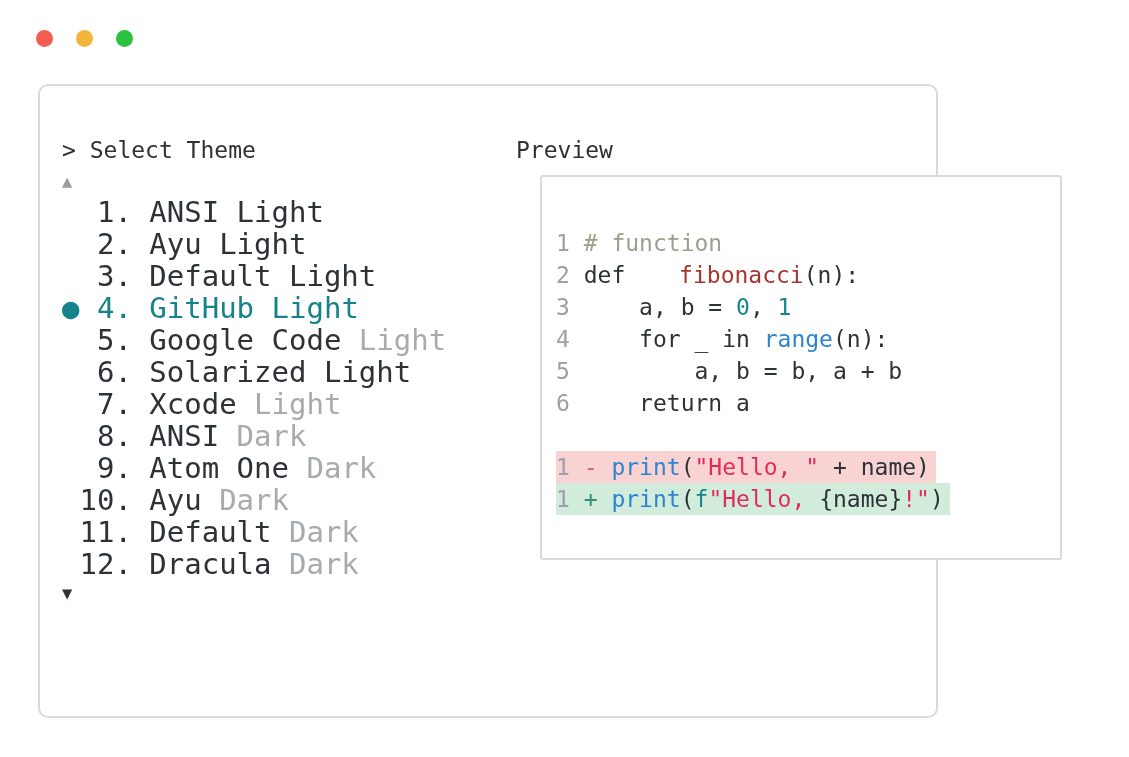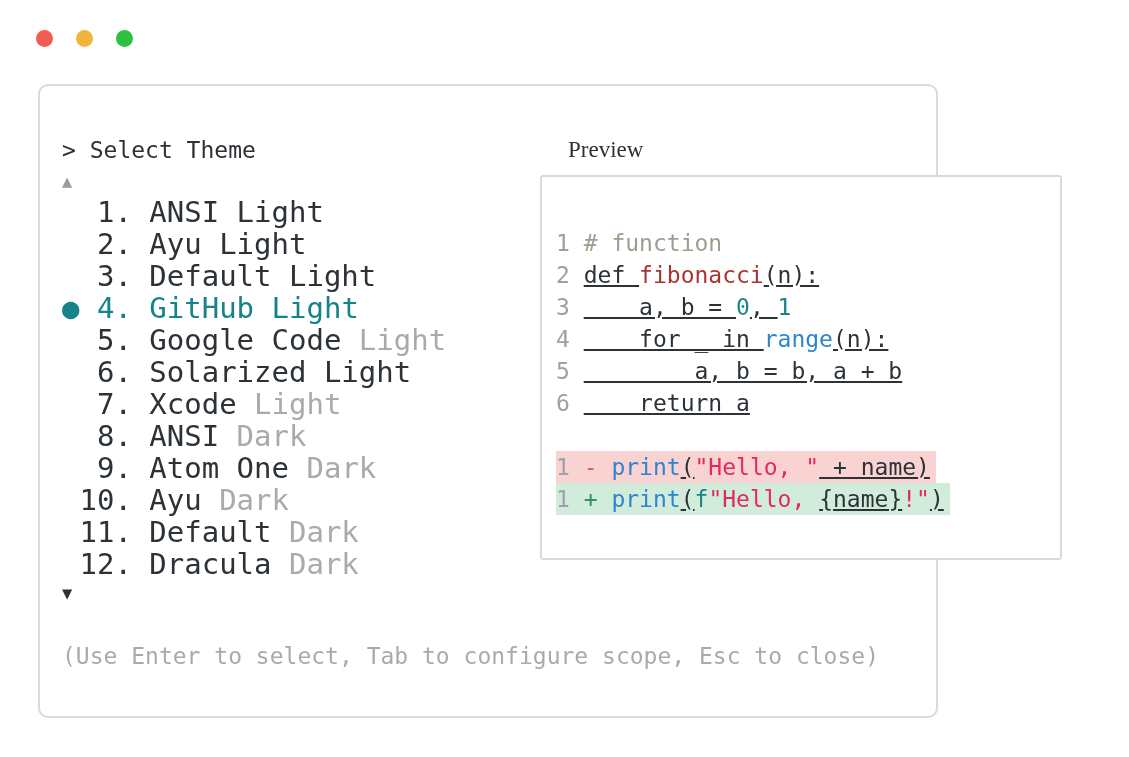--- a/index.html
+++ b/index.html
@@ -17,21 +17,21 @@
   .panel{
     position:absolute;left:38px;top:84px;width:900px;height:634px;
     box-sizing:border-box;border:2px solid var(--border);border-radius:10px;
     background:#ffffff;
   }
   .title,.preview-label{
     position:absolute;top:50px;font-size:23px;line-height:28px;
     color:var(--text_dark);white-space:pre;
   }
   .title{left:22px;}
-  .preview-label{left:528px;font-family:Liberation Serif, serif;}
+  .preview-label{left:476px;}
 
   .arrow{position:absolute;left:22px;font-size:17px;line-height:28px;}
   .arrow.up{top:81px;color:var(--arrow_muted);}
   .arrow.down{top:493px;color:var(--text_dark);}
 
   .list{position:absolute;left:22px;top:110px;font-size:29px;white-space:pre;}
   .row{height:32px;line-height:32px;}
   .mark{color:var(--accent_teal);}
   .num,.nm,.vr{color:var(--text_dark);}
   .vr.muted{color:var(--text_muted);}
@@ -44,23 +44,23 @@
 
   .preview-box{
     position:absolute;left:500px;top:89px;width:522px;height:385px;
     box-sizing:border-box;border:2px solid var(--border);border-radius:3px;
     background:#ffffff;
     padding-left:43px;
   }
   .code{position:absolute;left:14px;top:50px;font-size:23px;white-space:pre;}
   .cl{height:32px;line-height:32px;}
   .ln{color:var(--line_number);}
-  .t-k{color:var(--text_dark);text-decoration:underline;}
+  .t-k{color:var(--text_dark);}
   .t-c{color:var(--comment);}
-  .t-f{color:var(--function_red);}
+  .t-f{color:var(--function_red);margin-left:40px;}
   .t-b{color:var(--builtin_blue);text-align:right;}
   .t-n{color:var(--number_teal);}
   .t-s{color:var(--string_red);}
   .chip{display:inline-block;height:32px;padding-right:6px;}
   .chip.del{background:var(--diff_del_bg);}
   .chip.add{background:var(--diff_add_bg);}
   .sgn-del{color:var(--diff_del_sign);}
   .sgn-add{color:var(--diff_add_sign);}
 </style>
 </head>
@@ -70,19 +70,18 @@
   <span class="dot red"></span>
   <span class="dot yellow"></span>
   <span class="dot green"></span>
 </div>
 
 <div class="panel">
   <div class="title">&gt; Select Theme</div>
   <div class="arrow up">▲</div>
   <div class="list"><div class="row"><span class="mark"> </span><span class="num"> 1. </span><span class="nm">ANSI</span><span class="vr"> Light</span></div><div class="row"><span class="mark"> </span><span class="num"> 2. </span><span class="nm">Ayu</span><span class="vr"> Light</span></div><div class="row"><span class="mark"> </span><span class="num"> 3. </span><span class="nm">Default</span><span class="vr"> Light</span></div><div class="row sel"><span class="mark">●</span><span class="num"> 4. </span><span class="nm">GitHub</span><span class="vr"> Light</span></div><div class="row"><span class="mark"> </span><span class="num"> 5. </span><span class="nm">Google Code</span><span class="vr muted"> Light</span></div><div class="row"><span class="mark"> </span><span class="num"> 6. </span><span class="nm">Solarized</span><span class="vr"> Light</span></div><div class="row"><span class="mark"> </span><span class="num"> 7. </span><span class="nm">Xcode</span><span class="vr muted"> Light</span></div><div class="row"><span class="mark"> </span><span class="num"> 8. </span><span class="nm">ANSI</span><span class="vr muted"> Dark</span></div><div class="row"><span class="mark"> </span><span class="num"> 9. </span><span class="nm">Atom One</span><span class="vr muted"> Dark</span></div><div class="row"><span class="mark"> </span><span class="num">10. </span><span class="nm">Ayu</span><span class="vr muted"> Dark</span></div><div class="row"><span class="mark"> </span><span class="num">11. </span><span class="nm">Default</span><span class="vr muted"> Dark</span></div><div class="row"><span class="mark"> </span><span class="num">12. </span><span class="nm">Dracula</span><span class="vr muted"> Dark</span></div></div>
   <div class="arrow down">▼</div>
-  <div class="hint">(Use Enter to select, Tab to configure scope, Esc to close)</div>
 
   <div class="preview-label">Preview</div>
   <div class="preview-box">
     <div class="code"><div class="cl"><span class="ln">1 </span><span class="t-c"># function</span></div><div class="cl"><span class="ln">2 </span><span class="t-k">def </span><span class="t-f">fibonacci</span><span class="t-k">(n):</span></div><div class="cl"><span class="ln">3 </span><span class="t-k">    a, b = </span><span class="t-n">0</span><span class="t-k">, </span><span class="t-n">1</span></div><div class="cl"><span class="ln">4 </span><span class="t-k">    for _ in </span><span class="t-b">range</span><span class="t-k">(n):</span></div><div class="cl"><span class="ln">5 </span><span class="t-k">        a, b = b, a + b</span></div><div class="cl"><span class="ln">6 </span><span class="t-k">    return a</span></div><div class="cl"></div><div class="cl"><span class="chip del"><span class="ln">1 </span><span class="sgn-del">- </span><span class="t-b">print</span><span class="t-k">(</span><span class="t-s">"Hello, "</span><span class="t-k"> + name)</span></span></div><div class="cl"><span class="chip add"><span class="ln">1 </span><span class="sgn-add">+ </span><span class="t-b">print</span><span class="t-k">(</span><span class="t-n">f</span><span class="t-s">"Hello, </span><span class="t-k">{name}</span><span class="t-s">!"</span><span class="t-k">)</span></span></div></div>
   </div>
 </div>
 
 </body></html>

